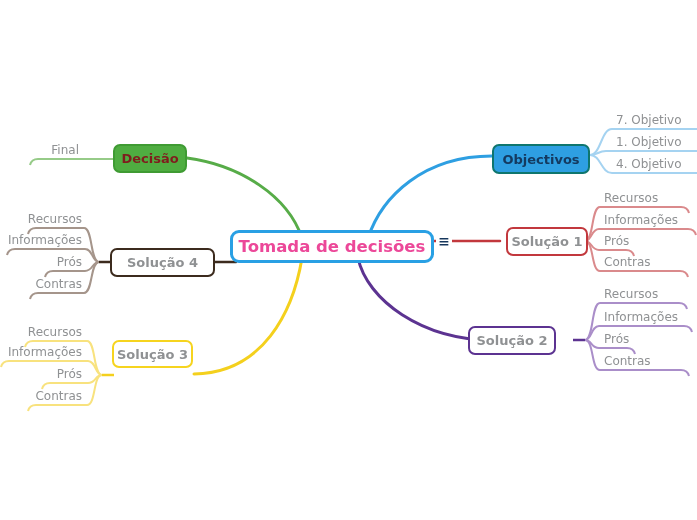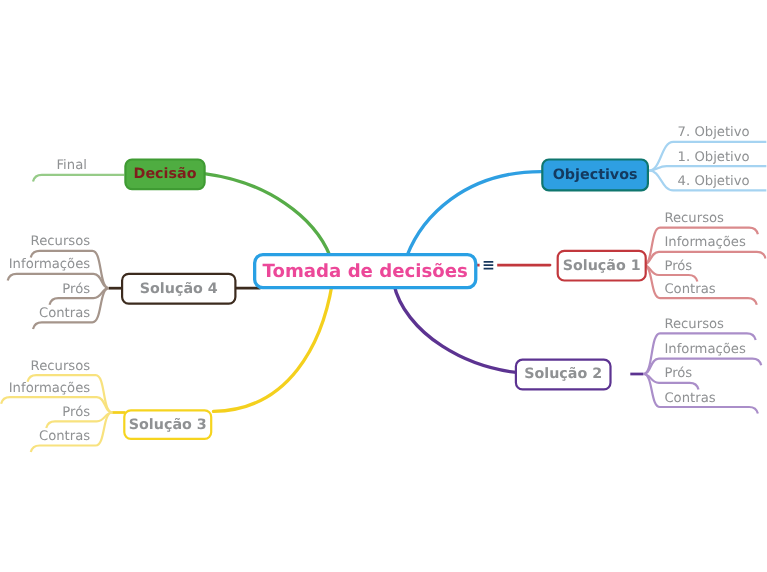--- a/index.html
+++ b/index.html
@@ -21,21 +21,21 @@
   .node-center{
     left:230px;top:230px;width:204px;height:33px;
     border:3px solid #29A0E4;border-radius:9px;
     color:#ec4899;font-size:16.5px;
   }
   .node-objectivos{left:492px;top:144px;width:98px;height:30px;background:#2E9FE2;border:2px solid #0f766e;color:#143A60;}
   .node-decisao{left:113px;top:144px;width:74px;height:29px;background:#4FAD41;border:2px solid #3F9B33;color:#7f1d1d;}
   .node-sol1{left:492px;top:227px;width:82px;height:29px;border:2px solid #C2383D;color:#8F9193;margin-left:14px;}
   .node-sol2{left:468px;top:326px;width:88px;height:29px;border:2px solid #5C3391;color:#8F9193;}
   .node-sol4{left:110px;top:248px;width:105px;height:29px;border:2px solid #3C2B1E;color:#8F9193;}
-  .node-sol3{left:112px;top:372px;width:81px;height:28px;border:2px solid #F6D41F;color:#8F9193;}
+  .node-sol3{left:112px;top:340px;width:81px;height:28px;border:2px solid #F6D41F;color:#8F9193;}
   .child-label{
     position:absolute;z-index:2;height:17px;line-height:17px;
     font-size:12px;color:#8F9193;white-space:nowrap;cursor:pointer;
   }
   .cl-right{text-align:left;}
   .cl-left{left:0;width:82px;text-align:right;}
   .cl-final{left:0;width:79px;text-align:right;}
   .menu-icon{
     position:absolute;z-index:3;left:436px;top:234px;width:16px;height:15px;
     background:#ffffff;color:#16365C;font-size:14px;font-weight:bold;

